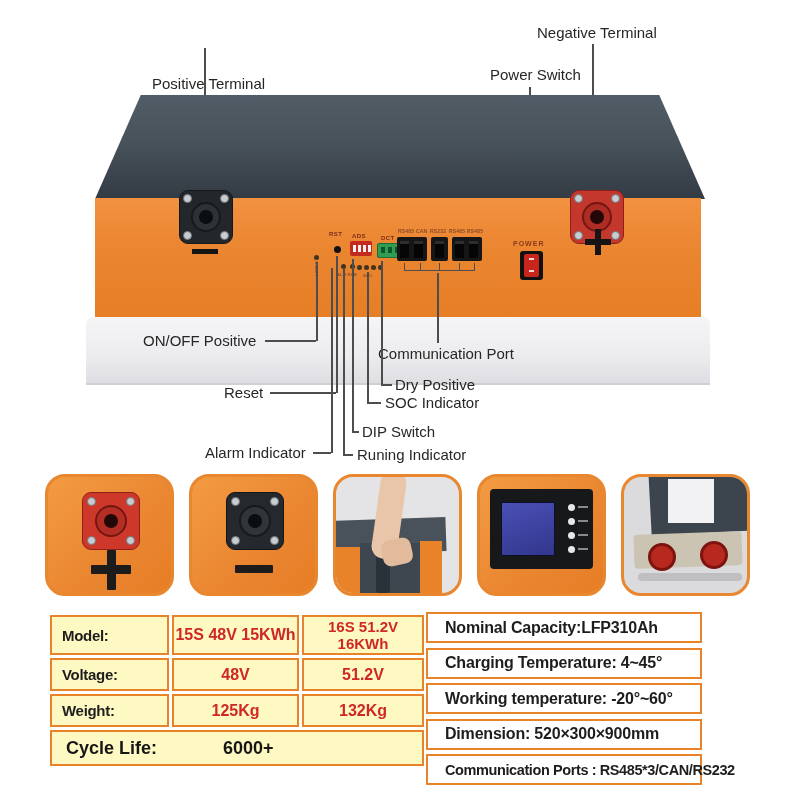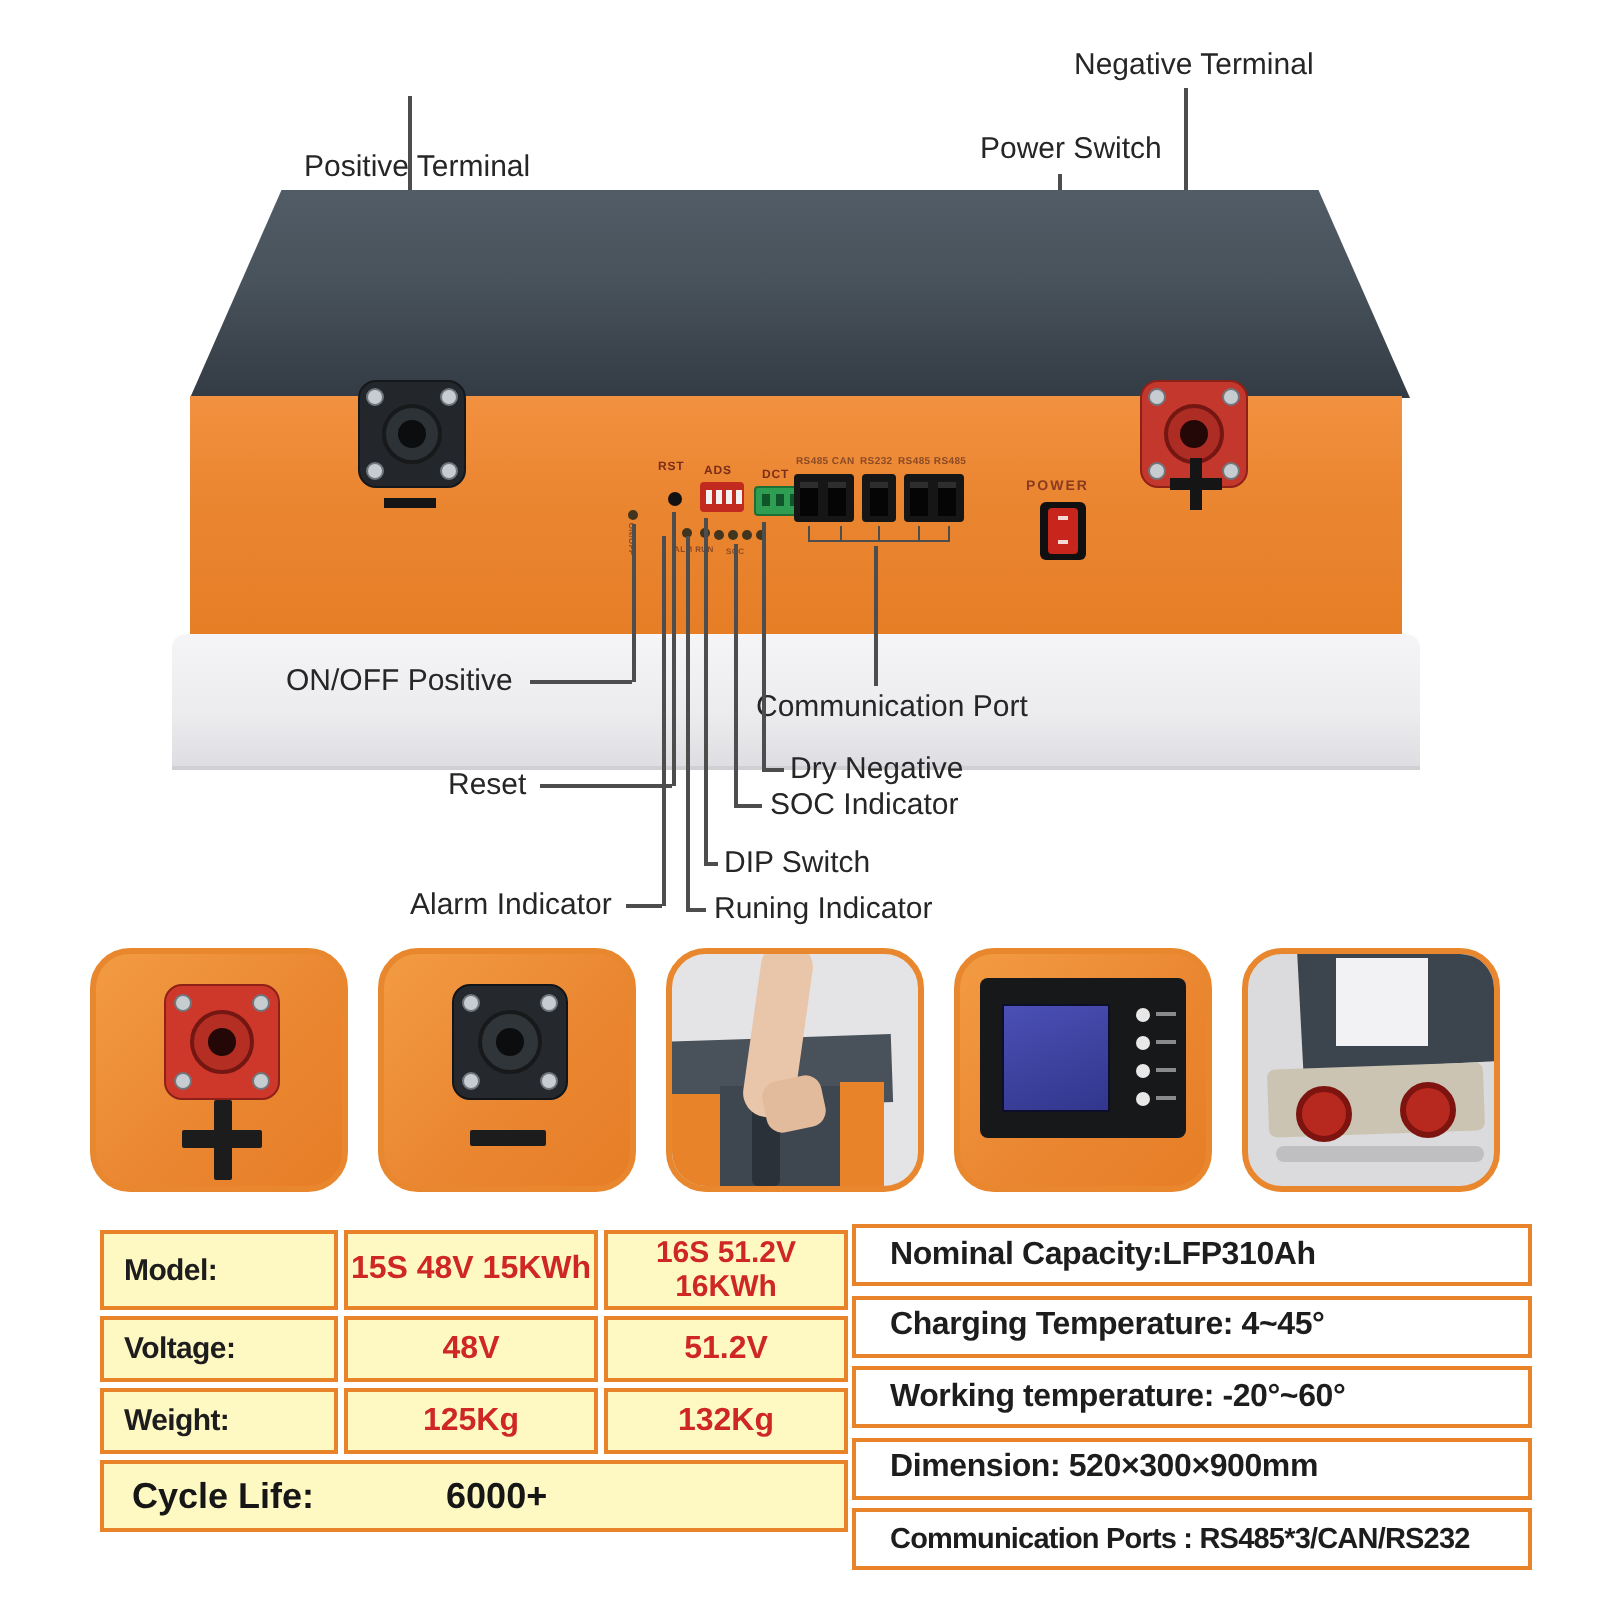--- a/index.html
+++ b/index.html
@@ -42,21 +42,21 @@
   .sign{position:absolute;background:#1c1c1c;border-radius:1px;}
 
   
   .spec-left{left:47px;top:612px;border-collapse:separate;border-spacing:3px;}
   .spec-left td{border:2px solid #E8832A;background:#fef9c3;height:27px;box-sizing:content-box;}
   .spec-left td.lbl{font-weight:bold;font-size:15px;letter-spacing:-0.3px;color:#1d1d1d;padding:0 4px 0 10px;width:101px;}
   .spec-left td.val{font-weight:bold;font-size:16px;color:#CF2824;text-align:center;}
   .spec-left td.c1{width:121px;} .spec-left td.c2{width:116px;}
   .spec-left td.footer{height:30px;font-weight:bold;font-size:18px;color:#161616;padding-left:14px;}
   .spec-left .fval{margin-left:66px;}
-  .spec-right{left:426px;top:612px;width:340px;}
+  .spec-right{left:426px;top:612px;width:276px;}
   .spec-right .rrow{box-sizing:border-box;height:31px;margin-bottom:4.5px;border:2px solid #E8832A;
         display:flex;align-items:center;padding-left:17px;font-weight:bold;font-size:16px;
         letter-spacing:-0.2px;color:#1d1d1d;white-space:nowrap;}
   .spec-right .rrow.small{font-size:14.5px;letter-spacing:-0.4px;}
 </style>
 </head>
 <body>
 
 <div id="stage">
 
@@ -159,21 +159,21 @@
 
   <div class="vline" style="left:437px;top:273px;height:70px;"></div>
   <div class="abs callout" style="left:378px;top:345px;">Communication Port</div>
 
   <div class="vline" style="left:336px;top:256px;height:137px;"></div>
   <div class="hline" style="left:270px;top:392px;width:66px;"></div>
   <div class="abs callout" style="left:224px;top:384px;">Reset</div>
 
   <div class="vline" style="left:381px;top:261px;height:124px;"></div>
   <div class="hline" style="left:381px;top:384px;width:11px;"></div>
-  <div class="abs callout" style="left:395px;top:376px;">Dry Negative</div>
+  <div class="abs callout" style="left:395px;top:376px;">Dry Positive</div>
 
   <div class="vline" style="left:367px;top:272px;height:131px;"></div>
   <div class="hline" style="left:367px;top:402px;width:14px;"></div>
   <div class="abs callout" style="left:385px;top:394px;">SOC Indicator</div>
 
   <div class="vline" style="left:352px;top:259px;height:173px;"></div>
   <div class="hline" style="left:352px;top:431px;width:7px;"></div>
   <div class="abs callout" style="left:362px;top:423px;">DIP Switch</div>
 
   <div class="vline" style="left:331px;top:268px;height:185px;"></div>

